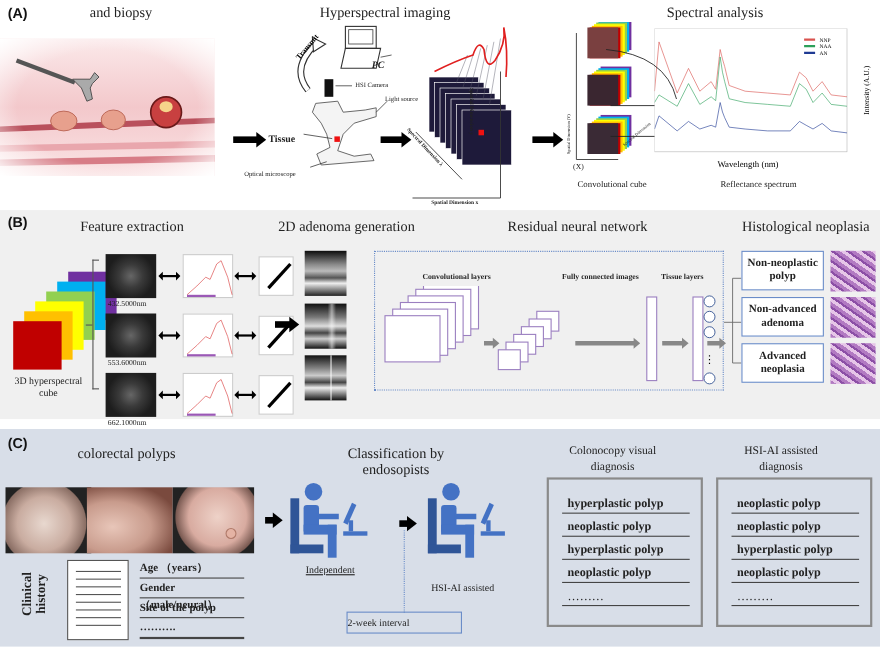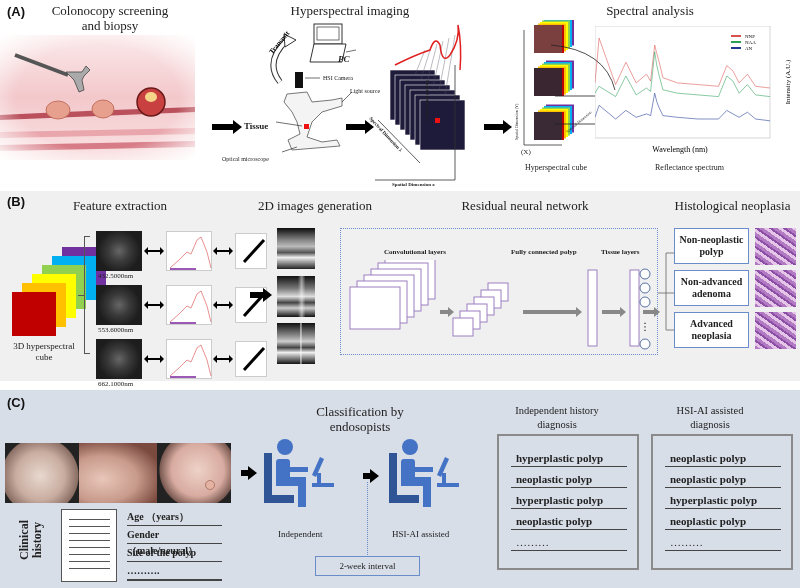--- a/index.html
+++ b/index.html
@@ -28,21 +28,20 @@
   .dbl-arrow::before { content: ""; position: absolute; left: -3px; top: -3px; border-right: 4px solid #000; border-top: 4px solid transparent; border-bottom: 4px solid transparent; }
   .dbl-arrow::after { content: ""; position: absolute; right: -3px; top: -3px; border-left: 4px solid #000; border-top: 4px solid transparent; border-bottom: 4px solid transparent; }
   .wl-label { position: absolute; font-size: 7px; }
   .endo-photo { position: absolute; top: 443px; width: 78px; height: 60px; }
 </style>
 </head>
 <body>
 
 <div class="abs panel-label" style="left:7px;top:4px;">(A)</div>
 <div class="abs sec-title" style="left:45px;top:3px;width:130px;">
-  <div>Colonocopy screening</div>
   <div>and biopsy</div>
 </div>
 
 <svg class="abs" style="left:0;top:30px;" width="200" height="135">
   <defs>
     <linearGradient id="colonBg" x1="0" y1="0" x2="0" y2="1">
       <stop offset="0" stop-color="#fbe9ea"></stop>
       <stop offset="0.5" stop-color="#f3c8cb"></stop>
       <stop offset="1" stop-color="#fae3e4"></stop>
     </linearGradient>
@@ -145,21 +144,21 @@
       <rect x="16" y="90.5" width="28" height="28" fill="#ffc000"></rect>
       <rect x="14" y="92" width="28" height="28" fill="#c00000"></rect>
       <rect x="12" y="92" width="28" height="28" fill="#3a2a35"></rect>
     </g>
   <line x1="2" y1="125" x2="2" y2="10" stroke="#333" stroke-width="0.8"></line>
   <line x1="2" y1="125" x2="40" y2="125" stroke="#333" stroke-width="0.8"></line>
 </svg>
 <div class="abs tiny" style="left:521px;top:148px;font-size:7px;">(X)</div>
 <div class="abs tiny" style="left:514px;top:140px;font-size:4px;transform:rotate(-90deg);transform-origin:left top;width:60px;">Spatial Dimension (Y)</div>
 <div class="abs tiny" style="left:565px;top:130px;font-size:4px;transform:rotate(-40deg);transform-origin:left top;">Spectral Dimension</div>
-<div class="abs small" style="left:525px;top:163px;">Hyperspectral cube</div>
+<div class="abs small" style="left:525px;top:163px;">Convolutional cube</div>
 <div class="abs small" style="left:655px;top:163px;">Reflectance spectrum</div>
 
 <svg class="abs" id="specChart" style="left:595px;top:26px;" width="204" height="128">
   <rect x="0" y="0" width="175" height="112" fill="#fff" stroke="#bbb" stroke-width="0.6"></rect>
   <g id="specSeries">
       <polyline points="0.0,56.9 4.1,12.1 20.6,58.6 30.9,36.2 41.2,56.9 51.5,48.2 55.6,55.1 59.7,19.0 61.8,27.6 63.8,34.5 67.9,51.7 82.4,56.9 102.9,58.6 123.5,60.3 131.8,39.6 137.9,44.8 144.1,56.9 152.4,48.2 160.6,60.3 175.0,62.0" fill="none" stroke="#d9534f" stroke-width="0.7" opacity="0.8"></polyline>
       <polyline points="0.0,67.2 4.1,60.3 20.6,70.6 30.9,50.0 41.2,68.9 51.5,62.0 55.6,65.5 59.7,25.8 61.8,39.6 63.8,48.2 67.9,63.8 82.4,67.2 102.9,68.9 123.5,70.6 131.8,50.0 137.9,55.1 144.1,67.2 152.4,58.6 160.6,68.9 175.0,70.6" fill="none" stroke="#2ca05a" stroke-width="0.7" opacity="0.8"></polyline>
       <polyline points="0.0,91.3 4.1,79.3 20.6,93.0 30.9,84.4 41.2,91.3 51.5,87.9 55.6,89.6 59.7,67.2 61.8,75.8 63.8,81.0 67.9,89.6 82.4,91.3 102.9,93.0 123.5,93.0 131.8,84.4 137.9,87.9 144.1,91.3 152.4,86.2 160.6,93.0 175.0,94.8" fill="none" stroke="#1f3a93" stroke-width="0.7" opacity="0.8"></polyline>
     </g>
   <g id="specLegend">
@@ -176,21 +175,21 @@
 
 <svg class="abs" style="left:545px;top:40px;" width="90" height="100">
   <path d="M6 5 Q60 10 70 50" fill="none" stroke="#222" stroke-width="0.8"></path>
   <line x1="10" y1="56" x2="50" y2="56" stroke="#222" stroke-width="0.8"></line>
   <line x1="10" y1="84" x2="50" y2="84" stroke="#222" stroke-width="0.8"></line>
 </svg>
 
 <div class="abs panelB"></div>
 <div class="abs panel-label" style="left:7px;top:194px;">(B)</div>
 <div class="abs sec-title" style="left:65px;top:198px;width:110px;">Feature extraction</div>
-<div class="abs sec-title" style="left:250px;top:198px;width:130px;">2D images generation</div>
+<div class="abs sec-title" style="left:250px;top:198px;width:130px;">2D adenoma generation</div>
 <div class="abs sec-title" style="left:450px;top:198px;width:150px;">Residual neural network</div>
 <div class="abs sec-title" style="left:665px;top:198px;width:135px;">Histological neoplasia</div>
 
 <div class="abs" id="rainbowCube" style="left:8px;top:255px;width:70px;height:75px;">
     <div style="position: absolute; left: 54px; top: -8px; width: 44px; height: 44px; background: rgb(112, 48, 160);"></div>
     <div style="position: absolute; left: 44px; top: 1px; width: 44px; height: 44px; background: rgb(0, 176, 240);"></div>
     <div style="position: absolute; left: 34px; top: 10px; width: 44px; height: 44px; background: rgb(146, 208, 80);"></div>
     <div style="position: absolute; left: 24px; top: 19px; width: 44px; height: 44px; background: rgb(255, 255, 0);"></div>
     <div style="position: absolute; left: 14px; top: 28px; width: 44px; height: 44px; background: rgb(255, 192, 0);"></div>
     <div style="position: absolute; left: 4px; top: 37px; width: 44px; height: 44px; background: rgb(192, 0, 0);"></div>
@@ -239,21 +238,21 @@
       </svg></div>
   </div>
 
 <div class="twod" style="top:228px;"></div>
 <div class="twod" style="top:276px;background:linear-gradient(90deg, transparent 55%, rgba(255,255,255,0.5) 65%, transparent 75%), linear-gradient(#111, #777 30%, #ddd 50%, #444 65%, #ccc 78%, #111);"></div>
 <div class="twod" style="top:323px;background:linear-gradient(90deg, transparent 60%, rgba(255,255,255,0.8) 63%, transparent 66%), linear-gradient(#111, #888 30%, #ccc 45%, #444 60%, #eee 72%, #111);"></div>
 <div class="arrow-black" style="left:250px;top:292px;width:14px;"></div>
 
 <div class="abs" style="left:340px;top:228px;width:318px;height:127px;border:1px dotted #6a8cc8;"></div>
 <div class="abs bold" style="left:384px;top:248px;font-size:7px;">Convolutional layers</div>
-<div class="abs bold" style="left:511px;top:248px;font-size:7px;">Fully connected polyp</div>
+<div class="abs bold" style="left:511px;top:248px;font-size:7px;">Fully connected images</div>
 <div class="abs bold" style="left:601px;top:248px;font-size:7px;">Tissue layers</div>
 <svg class="abs" style="left:340px;top:260px;" width="320" height="95">
   <g id="convLayers">
       <rect x="45" y="-3" width="50" height="42" fill="#fff" stroke="#9b7fc0" stroke-width="1"></rect>
       <rect x="38" y="3" width="50" height="42" fill="#fff" stroke="#9b7fc0" stroke-width="1"></rect>
       <rect x="31" y="9" width="50" height="42" fill="#fff" stroke="#9b7fc0" stroke-width="1"></rect>
       <rect x="24" y="15" width="50" height="42" fill="#fff" stroke="#9b7fc0" stroke-width="1"></rect>
       <rect x="17" y="21" width="50" height="42" fill="#fff" stroke="#9b7fc0" stroke-width="1"></rect>
       <rect x="10" y="27" width="50" height="42" fill="#fff" stroke="#9b7fc0" stroke-width="1"></rect>
     </g>
@@ -313,20 +312,21 @@
         <div>Advanced</div>
         <div>neoplasia</div>
       </div>
     </div>
     <div class="hist-img" style="top: 312px;"></div>
   </div>
 
 <div class="abs panelC"></div>
 <div class="abs panel-label" style="left:7px;top:395px;">(C)</div>
 <div class="abs sec-title" style="left:45px;top:404px;width:140px;">
+  <div>colorectal polyps</div>
 </div>
 <div class="endo-photo" style="left:5px;background:radial-gradient(circle at 45% 55%, #e8d8cf 0, #c9aca0 45%, #8a6e64 70%, #222 72%);"></div>
 <div class="endo-photo" style="left:79px;background:radial-gradient(ellipse at 30% 60%, #e8c6b9 0, #c89b8c 45%, #7a4a3e 80%);"></div>
 <div class="endo-photo" style="left:157px;width:74px;background:radial-gradient(circle at 55% 45%, #eed2c8 0, #d8aba0 50%, #7a5a52 72%, #222 74%);"></div>
 <div class="abs" style="left:205px;top:480px;width:10px;height:10px;border-radius:50%;background:#e4b3a4;border:1px solid #b07a6a;"></div>
 <div class="arrow-black" style="left:241px;top:470px;width:8px;"></div>
 
 <div class="abs bold" style="left:18px;top:570px;font-size:12px;transform:rotate(-90deg);transform-origin:left top;width:60px;text-align:center;line-height:13px;">
   <div>Clinical</div>
   <div>history</div>
@@ -371,27 +371,27 @@
       <rect x="14" y="40" width="30" height="9" fill="#4472c4"></rect>
       <rect x="36" y="40" width="8" height="30" fill="#4472c4"></rect>
       <path d="M26 30 L46 30 L46 35 L26 35 Z" fill="#4472c4"></path>
       <path d="M58 20 L62 22 L54 40 L50 38 Z" fill="#4472c4"></path>
       <rect x="55" y="36" width="4" height="10" fill="#4472c4"></rect>
       <rect x="50" y="46" width="22" height="4" fill="#4472c4"></rect>
     </g>
   </defs>
 </svg>
 <div class="arrow-black" style="left:363px;top:473px;width:8px;"></div>
-<div class="abs small" style="left:278px;top:529px;font-size:9px;">Independent</div>
+<div class="abs small" style="left:278px;top:513px;font-size:9px;text-decoration:underline;">Independent</div>
 <div class="abs small" style="left:392px;top:529px;font-size:9px;">HSI-AI assisted</div>
 <div class="abs" style="left:367px;top:482px;width:0;height:75px;border-left:1px dotted #6a8cc8;"></div>
-<div class="abs" style="left:315px;top:556px;width:105px;height:20px;border:1px solid #6a8cc8;font-size:9px;text-align:center;line-height:18px;">2-week interval</div>
+<div class="abs" style="left:315px;top:556px;width:105px;height:20px;border:1px solid #6a8cc8;font-size:9px;line-height:18px;">2-week interval</div>
 
 <div class="abs sec-title" style="left:497px;top:404px;width:120px;font-size:10.5px;line-height:14px;">
-  <div>Independent history</div>
+  <div>Colonocopy visual</div>
   <div>diagnosis</div>
 </div>
 <div class="abs sec-title" style="left:650px;top:404px;width:120px;font-size:10.5px;line-height:14px;">
   <div>HSI-AI assisted</div>
   <div>diagnosis</div>
 </div>
 <div class="diag-box" style="left:497px;">
     <div id="indepRows">
       <div class="diag-row" style="top: 14px;">hyperplastic polyp</div>
       <div class="diag-row" style="top: 35px;">neoplastic polyp</div>

